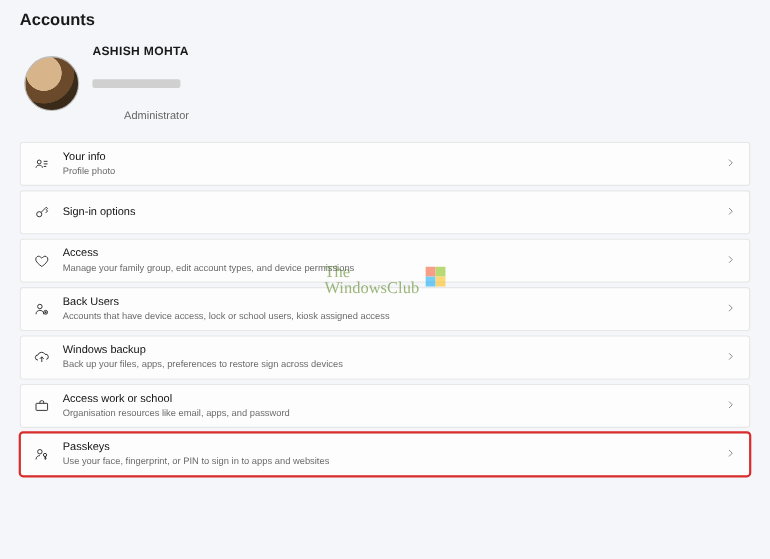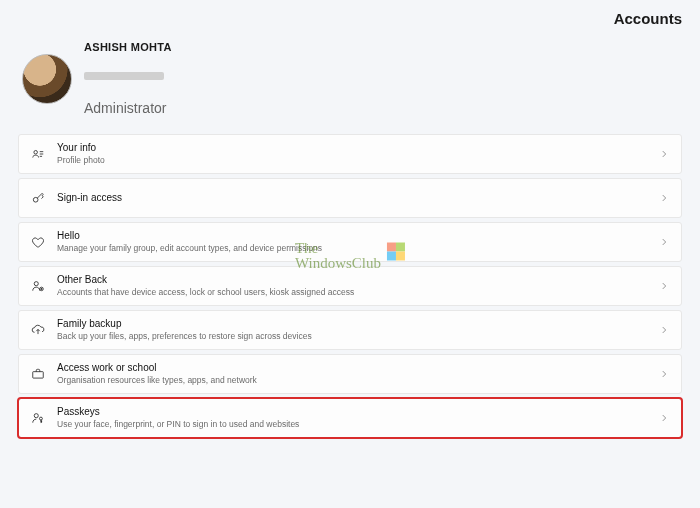--- a/index.html
+++ b/index.html
@@ -12,21 +12,20 @@
     color: #1a1a1a;
     position: relative;
   }
   .page {
     padding: 10px 18px 0 18px;
   }
   .page-title {
     font-size: 15px;
     font-weight: 600;
     margin-bottom: 14px;
-    text-align: right;
   }
   .profile {
     display: flex;
     align-items: center;
     gap: 12px;
     margin-bottom: 18px;
     padding-left: 4px;
   }
   .avatar {
     width: 50px; height: 50px;
@@ -35,21 +34,21 @@
     border: 1px solid #bbb;
     flex-shrink: 0;
   }
   .profile-text { display: flex; flex-direction: column; gap: 19px; }
   .profile-name { font-size: 11px; font-weight: 600; letter-spacing: 0.3px; }
   .profile-email {
     width: 80px; height: 8px;
     background: #d0d0d0;
     border-radius: 2px;
   }
-  .profile-role { font-size: 14px; color: #666; margin-top: 1px;}
+  .profile-role { font-size: 10px; color: #666; margin-top: 1px; text-align: right;}
   .list { display: flex; flex-direction: column; gap: 4px; }
   .item {
     background: #fdfdfd;
     border: 1px solid #e7e7e7;
     border-radius: 3px;
     display: flex;
     align-items: center;
     padding: 6px 12px 6px 8px;
     min-height: 40px;
     cursor: pointer;
@@ -145,100 +144,100 @@
           </svg></div>
       </div>
       <div class="item">
         <div class="item-icon">
           <svg viewBox="0 0 24 24">
             <circle cx="8" cy="15" r="4"></circle>
             <path d="M11 12l8-8 2 2-2 2 2 2-3 3"></path>
           </svg>
         </div>
         <div class="item-body">
-          <div class="item-title">Sign-in access</div>
+          <div class="item-title">Sign-in options</div>
         </div>
         <div class="chevron"><svg viewBox="0 0 24 24">
             <path d="M9 5l7 7-7 7"></path>
           </svg></div>
       </div>
       <div class="item">
         <div class="item-icon">
           <svg viewBox="0 0 24 24">
             <path d="M12 21s-7-4.5-9-9c-1.5-3.5 1-7 4-7 2 0 3 1.5 5 3 2-1.5 3-3 5-3 3 0 5.5 3.5 4 7-2 4.5-9 9-9 9z"></path>
           </svg>
         </div>
         <div class="item-body">
-          <div class="item-title">Hello</div>
+          <div class="item-title">Access</div>
           <div class="item-sub">Manage your family group, edit account types, and device permissions</div>
         </div>
         <div class="chevron"><svg viewBox="0 0 24 24">
             <path d="M9 5l7 7-7 7"></path>
           </svg></div>
       </div>
       <div class="item">
         <div class="item-icon">
           <svg viewBox="0 0 24 24">
             <circle cx="9" cy="8" r="3.5"></circle>
             <path d="M3 20c0-4 3-6 6-6s6 2 6 6"></path>
             <circle cx="18" cy="17" r="3"></circle>
             <line x1="18" y1="15.5" x2="18" y2="18.5"></line>
             <line x1="16.5" y1="17" x2="19.5" y2="17"></line>
           </svg>
         </div>
         <div class="item-body">
-          <div class="item-title">Other Back</div>
+          <div class="item-title">Back Users</div>
           <div class="item-sub">Accounts that have device access, lock or school users, kiosk assigned access</div>
         </div>
         <div class="chevron"><svg viewBox="0 0 24 24">
             <path d="M9 5l7 7-7 7"></path>
           </svg></div>
       </div>
       <div class="item">
         <div class="item-icon">
           <svg viewBox="0 0 24 24">
             <path d="M6 16a4 4 0 010-8 6 6 0 0111-1 4 4 0 012 8"></path>
             <path d="M9 14l3-3 3 3M12 11v8"></path>
           </svg>
         </div>
         <div class="item-body">
-          <div class="item-title">Family backup</div>
+          <div class="item-title">Windows backup</div>
           <div class="item-sub">Back up your files, apps, preferences to restore sign across devices</div>
         </div>
         <div class="chevron"><svg viewBox="0 0 24 24">
             <path d="M9 5l7 7-7 7"></path>
           </svg></div>
       </div>
       <div class="item">
         <div class="item-icon">
           <svg viewBox="0 0 24 24">
             <rect x="3" y="8" width="18" height="11" rx="1"></rect>
             <path d="M9 8V6a2 2 0 012-2h2a2 2 0 012 2v2"></path>
           </svg>
         </div>
         <div class="item-body">
           <div class="item-title">Access work or school</div>
-          <div class="item-sub">Organisation resources like types, apps, and network</div>
+          <div class="item-sub">Organisation resources like email, apps, and password</div>
         </div>
         <div class="chevron"><svg viewBox="0 0 24 24">
             <path d="M9 5l7 7-7 7"></path>
           </svg></div>
       </div>
       <div class="item highlight">
         <div class="item-icon">
           <svg viewBox="0 0 24 24">
             <circle cx="9" cy="8" r="3.5"></circle>
             <path d="M3 20c0-4 3-6 6-6"></path>
             <circle cx="17" cy="13" r="2.5"></circle>
             <path d="M17 15v5l2-1.5-2-1 2-1"></path>
           </svg>
         </div>
         <div class="item-body">
           <div class="item-title">Passkeys</div>
-          <div class="item-sub">Use your face, fingerprint, or PIN to sign in to used and websites</div>
+          <div class="item-sub">Use your face, fingerprint, or PIN to sign in to apps and websites</div>
         </div>
         <div class="chevron"><svg viewBox="0 0 24 24">
             <path d="M9 5l7 7-7 7"></path>
           </svg></div>
       </div>
     </div>
 </div>
 
 <div class="watermark">
   <div class="wtext">

